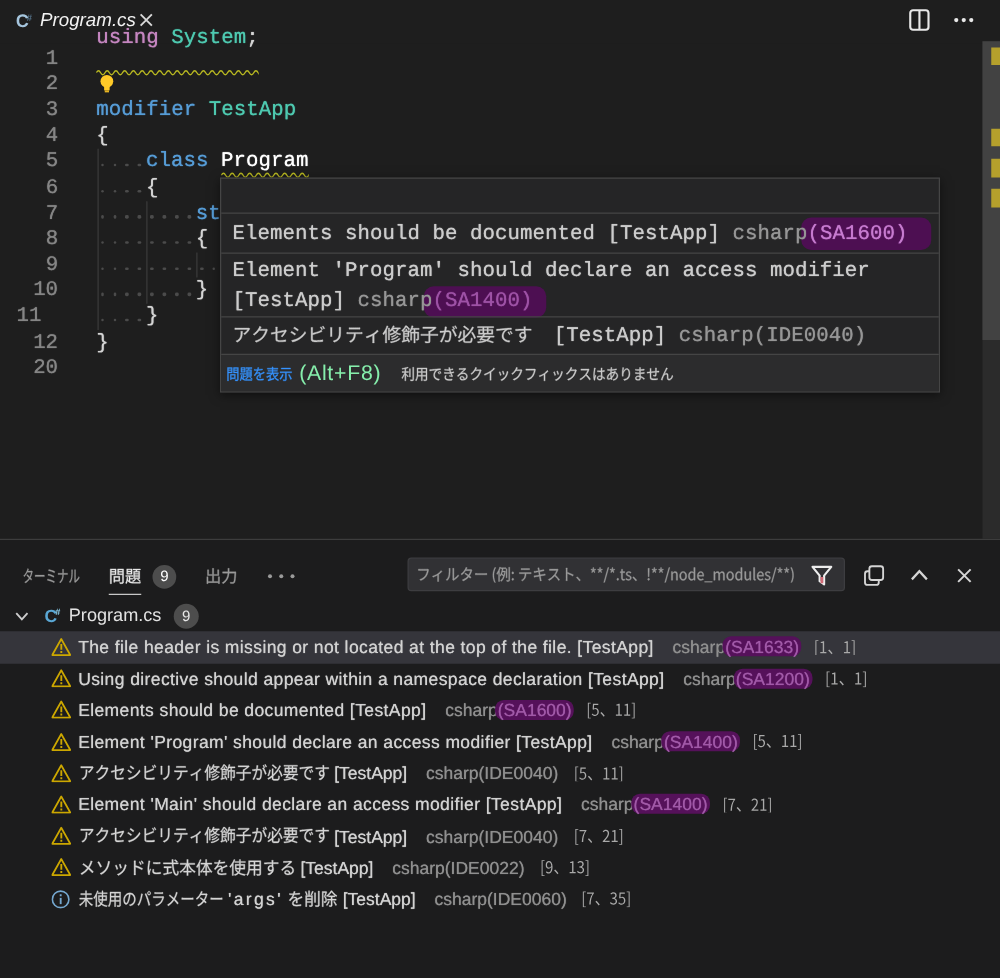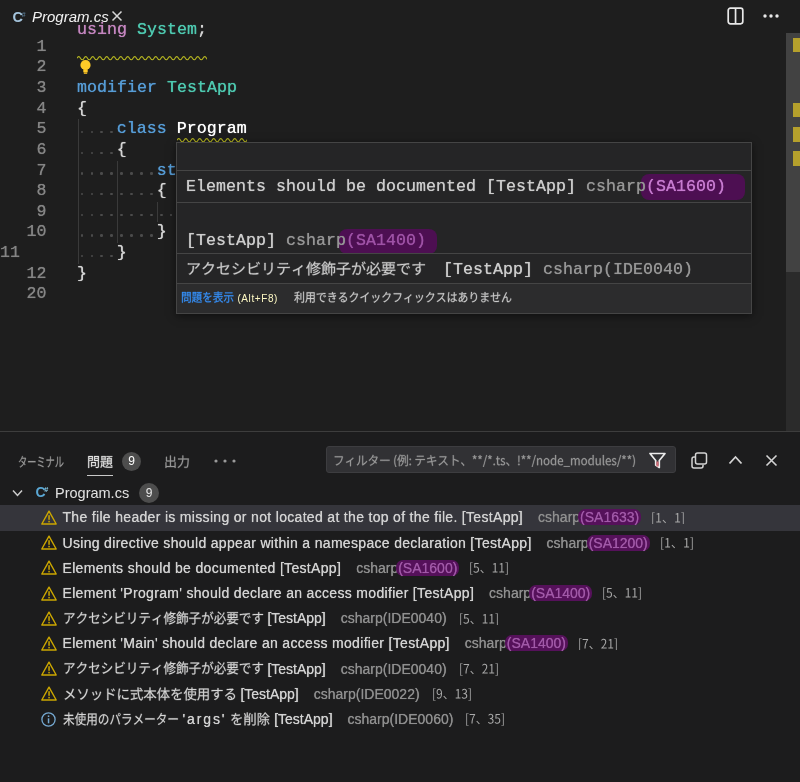--- a/index.html
+++ b/index.html
@@ -32,21 +32,21 @@
 <div class="abs mono" style="left:0;top:36.7px;width:46.5px;height:20.6px;line-height:20.6px;text-align:right;color:#858585">1</div>
 <div class="abs mono" style="left:0;top:57.3px;width:46.5px;height:20.6px;line-height:20.6px;text-align:right;color:#858585">2</div>
 <div class="abs mono" style="left:0;top:78.0px;width:46.5px;height:20.6px;line-height:20.6px;text-align:right;color:#858585">3</div>
 <div class="abs mono" style="left:0;top:98.6px;width:46.5px;height:20.6px;line-height:20.6px;text-align:right;color:#858585">4</div>
 <div class="abs mono" style="left:0;top:119.2px;width:46.5px;height:20.6px;line-height:20.6px;text-align:right;color:#858585">5</div>
 <div class="abs mono" style="left:0;top:139.8px;width:46.5px;height:20.6px;line-height:20.6px;text-align:right;color:#858585">6</div>
 <div class="abs mono" style="left:0;top:160.5px;width:46.5px;height:20.6px;line-height:20.6px;text-align:right;color:#858585">7</div>
 <div class="abs mono" style="left:0;top:181.1px;width:46.5px;height:20.6px;line-height:20.6px;text-align:right;color:#858585">8</div>
 <div class="abs mono" style="left:0;top:201.7px;width:46.5px;height:20.6px;line-height:20.6px;text-align:right;color:#858585">9</div>
 <div class="abs mono" style="left:0;top:222.4px;width:46.5px;height:20.6px;line-height:20.6px;text-align:right;color:#858585">10</div>
-<div class="abs mono" style="left:0;top:243.0px;width:46.5px;height:20.6px;line-height:20.6px;text-align:left;color:#858585">11</div>
+<div class="abs mono" style="left:0;top:243.0px;width:46.5px;height:20.6px;line-height:20.6px;text-align:center;color:#858585">11</div>
 <div class="abs mono" style="left:0;top:263.6px;width:46.5px;height:20.6px;line-height:20.6px;text-align:right;color:#858585">12</div>
 <div class="abs mono" style="left:0;top:284.3px;width:46.5px;height:20.6px;line-height:20.6px;text-align:right;color:#858585">20</div>
 <div class="abs mono" style="left:77.0px;top:20px;height:20.6px;line-height:20.6px"><span style="color:#C586C0">using</span><span style="color:#d4d4d4"> </span><span style="color:#4EC9B0">System</span><span style="color:#d4d4d4">;</span></div>
 <div class="abs mono" style="left:77.0px;top:78.0px;height:20.6px;line-height:20.6px"><span style="color:#569CD6">modifier</span><span style="color:#d4d4d4"> </span><span style="color:#4EC9B0">TestApp</span></div>
 <div class="abs mono" style="left:77.0px;top:98.6px;height:20.6px;line-height:20.6px"><span style="color:#d4d4d4">{</span></div>
 <div class="abs mono" style="left:116.8px;top:119.2px;height:20.6px;line-height:20.6px"><span style="color:#569CD6">class</span><span style="color:#d4d4d4"> </span><span style="color:#ffffff">Program</span></div>
 <div class="abs mono" style="left:116.8px;top:139.8px;height:20.6px;line-height:20.6px"><span style="color:#d4d4d4">{</span></div>
 <div class="abs mono" style="left:156.7px;top:160.5px;height:20.6px;line-height:20.6px"><span style="color:#569CD6">static</span></div>
 <div class="abs mono" style="left:156.7px;top:181.1px;height:20.6px;line-height:20.6px"><span style="color:#d4d4d4">{</span></div>
 <div class="abs mono" style="left:156.7px;top:222.4px;height:20.6px;line-height:20.6px"><span style="color:#d4d4d4">}</span></div>
@@ -117,20 +117,21 @@
 <div class="abs" style="left:793px;top:38px;width:7px;height:14px;background:#b5a02c"></div>
 <div class="abs" style="left:793px;top:103px;width:7px;height:14px;background:#b5a02c"></div>
 <div class="abs" style="left:793px;top:127px;width:7px;height:15px;background:#b5a02c"></div>
 <div class="abs" style="left:793px;top:151px;width:7px;height:15px;background:#b5a02c"></div>
 <div class="abs" style="left:176px;top:142px;width:576px;height:172px;background:#252526;border:1px solid #454545;z-index:10;box-shadow:0 2px 8px rgba(0,0,0,.5)">
     <div class="abs" style="left:0;top:27px;width:574px;height:1px;background:#454545"></div>
     <div class="abs" style="left:464px;top:31px;width:104px;height:26px;border-radius:8px;background:#4d0f52"></div>
     <div class="abs mono" style="left:9px;top:28px;height:31px;line-height:31px"><span style="color:#cccccc">Elements should be documented [TestApp] </span><span style="color:#969696">csharp</span><span style="color:#c77bd0">(SA1600)</span></div>
     <div class="abs" style="left:0;top:59px;width:574px;height:1px;background:#454545"></div>
     <div class="abs" style="left:162px;top:86px;width:98px;height:25px;border-radius:8px;background:#4d0f52"></div>
+    <div class="abs mono" style="left:9px;top:62px;height:24.5px;line-height:24.5px;color:#cccccc">Element 'Program' should declare an access modifier</div>
     <div class="abs mono" style="left:9px;top:86px;height:24.5px;line-height:24.5px"><span style="color:#cccccc">[TestApp] </span><span style="color:#969696">csharp</span><span style="color:#9e52a6">(SA1400)</span></div>
     <div class="abs" style="left:0;top:110px;width:574px;height:1px;background:#454545"></div>
     <div class="abs" style="left:9px;top:111px;height:29px;line-height:29px;white-space:nowrap"><svg class="j" style="vertical-align:-2.25px" width="240.0" height="15.5" viewBox="0 0 240.0 15.5" fill="#cccccc" stroke="#cccccc" stroke-width="20">
         <g transform="translate(0,13.20) scale(0.015000,-0.015000)">
           <use href="#g0" x="0"></use>
           <use href="#g1" x="1000"></use>
           <use href="#g2" x="2000"></use>
           <use href="#g3" x="3000"></use>
           <use href="#g4" x="4000"></use>
           <use href="#g5" x="5000"></use>
@@ -140,21 +141,21 @@
           <use href="#g9" x="9000"></use>
           <use href="#g10" x="10000"></use>
           <use href="#g11" x="11000"></use>
           <use href="#g12" x="12000"></use>
           <use href="#g13" x="13000"></use>
           <use href="#g14" x="14000"></use>
           <use href="#g15" x="15000"></use>
         </g>
       </svg><span class="mono" style="color:#cccccc;margin-left:7px"> [TestApp] </span><span class="mono" style="color:#969696">csharp(IDE0040)</span></div>
     <div class="abs" style="left:0;top:140px;width:574px;height:30px;background:#2c2c2d;border-top:1px solid #454545">
-      <div class="abs" style="left:4px;top:0;height:29px;line-height:29px;white-space:nowrap;font-size:10px;color:#fef9c3"><svg class="j" style="vertical-align:-1.83px" width="53.0" height="12.6" viewBox="0 0 53.0 12.6" fill="#3794ff" stroke="#3794ff" stroke-width="25">
+      <div class="abs" style="left:4px;top:0;height:29px;line-height:29px;white-space:nowrap;font-size:17px;color:#86efac"><svg class="j" style="vertical-align:-1.83px" width="53.0" height="12.6" viewBox="0 0 53.0 12.6" fill="#3794ff" stroke="#3794ff" stroke-width="25">
           <g transform="translate(0,10.74) scale(0.010600,-0.012200)">
             <use href="#g16" x="0"></use>
             <use href="#g17" x="1000"></use>
             <use href="#g18" x="2000"></use>
             <use href="#g19" x="3000"></use>
             <use href="#g20" x="4000"></use>
           </g>
         </svg><span style="letter-spacing:.6px"> (Alt+F8)</span><span style="display:inline-block;width:16px"></span><svg class="j" style="vertical-align:-1.83px" width="218.0" height="12.6" viewBox="0 0 218.0 12.6" fill="#cccccc" stroke="#cccccc" stroke-width="25">
           <g transform="translate(0,10.74) scale(0.010900,-0.012200)">
             <use href="#g21" x="0"></use>

